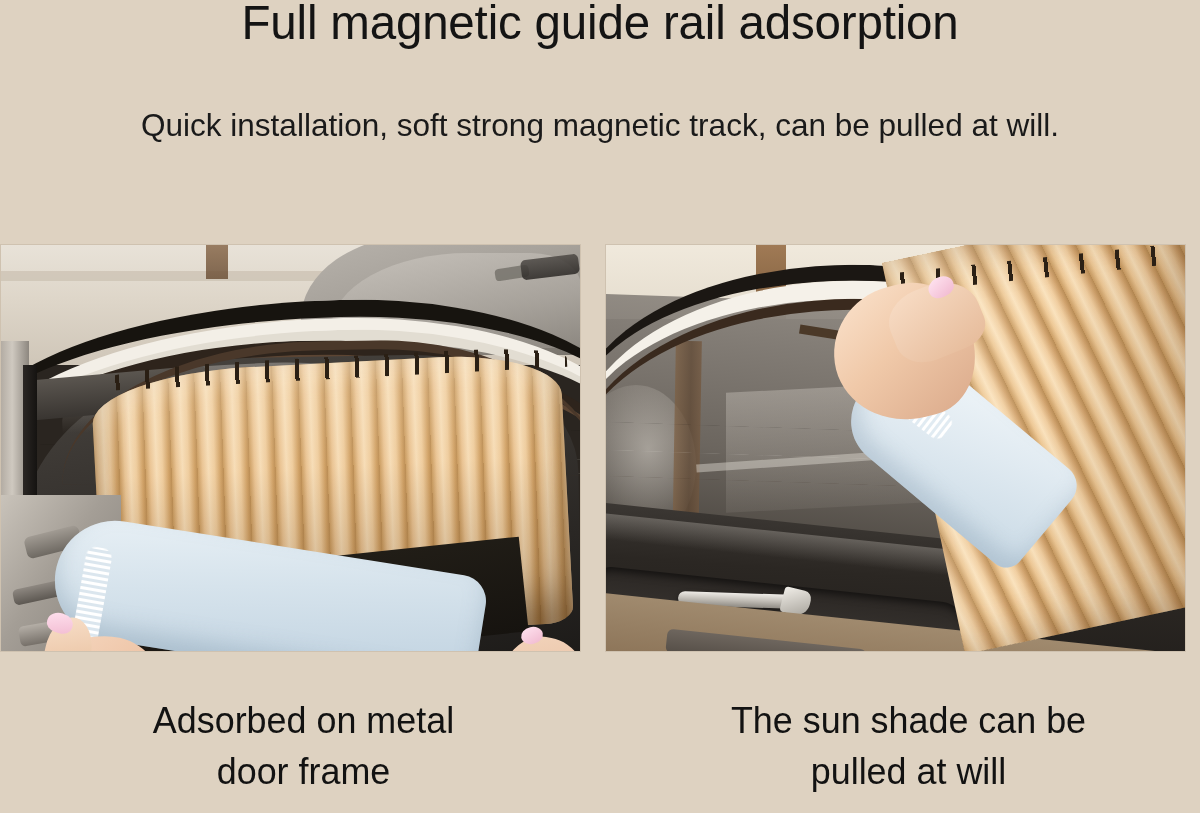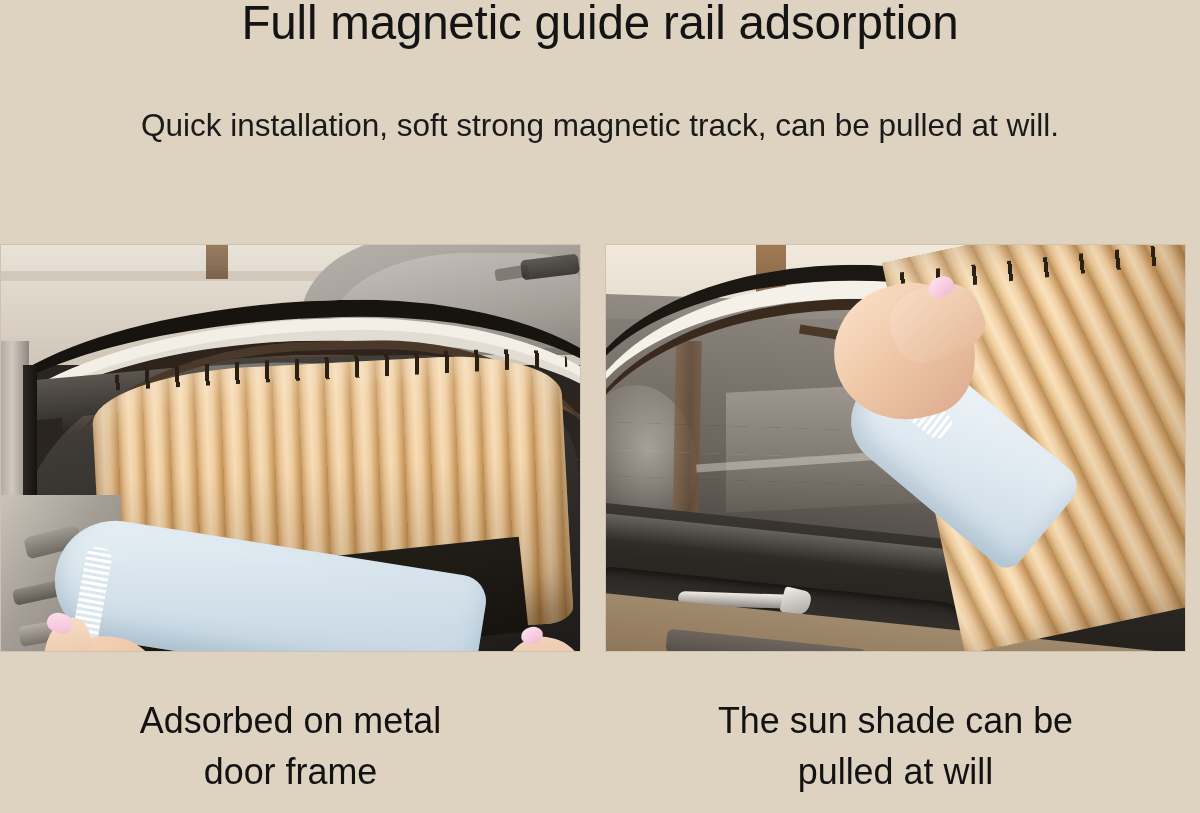--- a/index.html
+++ b/index.html
@@ -441,21 +441,21 @@
     position: absolute; left: 252px; top: 142px; width: 100px; height: 28px;
     background: repeating-linear-gradient(90deg,#ffffff 0px,#ffffff 3px,#e1ebf2 3px,#e1ebf2 6px);
     border-radius: 10px;
     transform: rotate(38deg);
     filter: blur(.3px);
   }
 
   
   .captions {
     position: absolute;
-    top: 695px; left: 0;
+    top: 695px; left: 13px;
     width: 956px;
     height: 118px;
   }
   .caption {
     position: absolute;
     top: 0;
     text-align: center;
     font-size: 37px;
     line-height: 51px;
     color: #121212;

